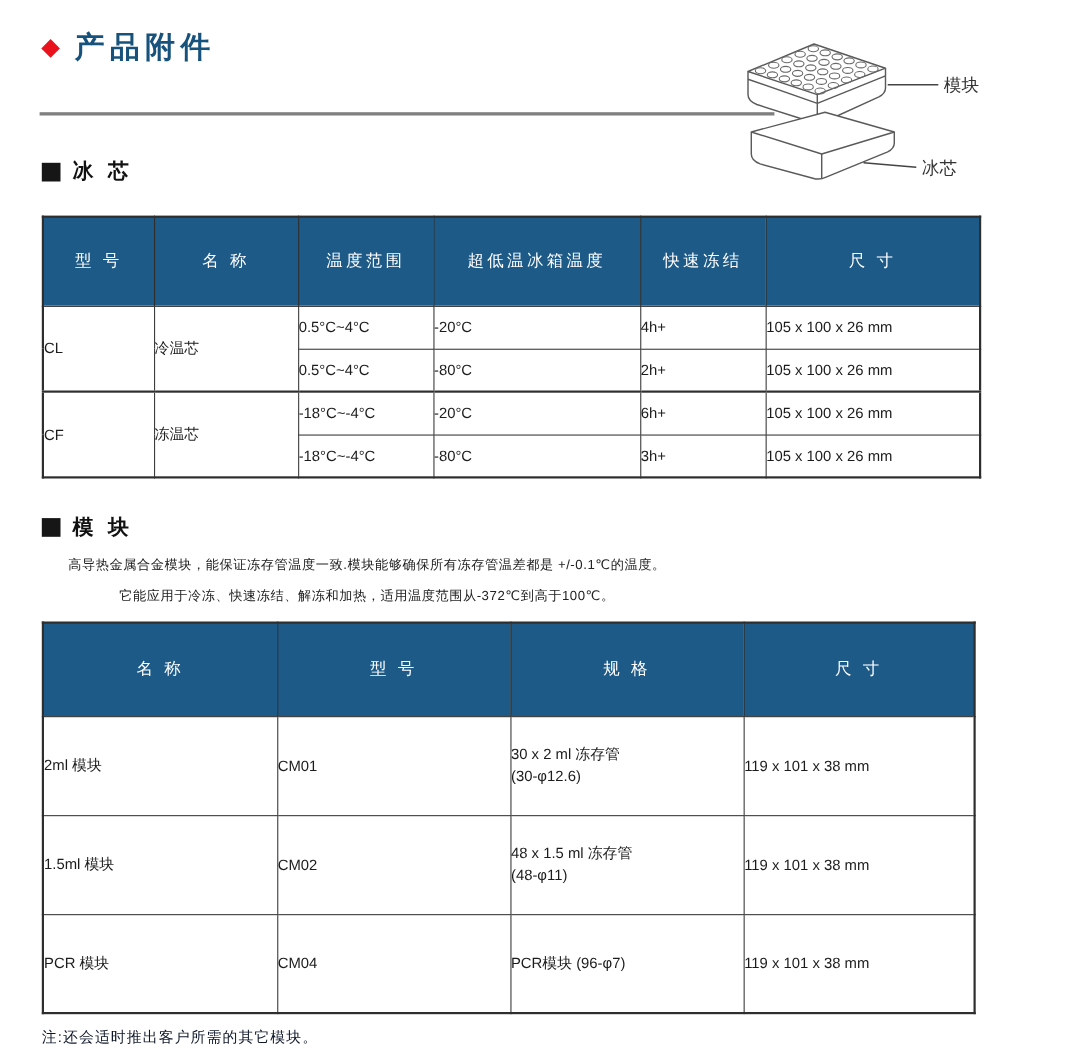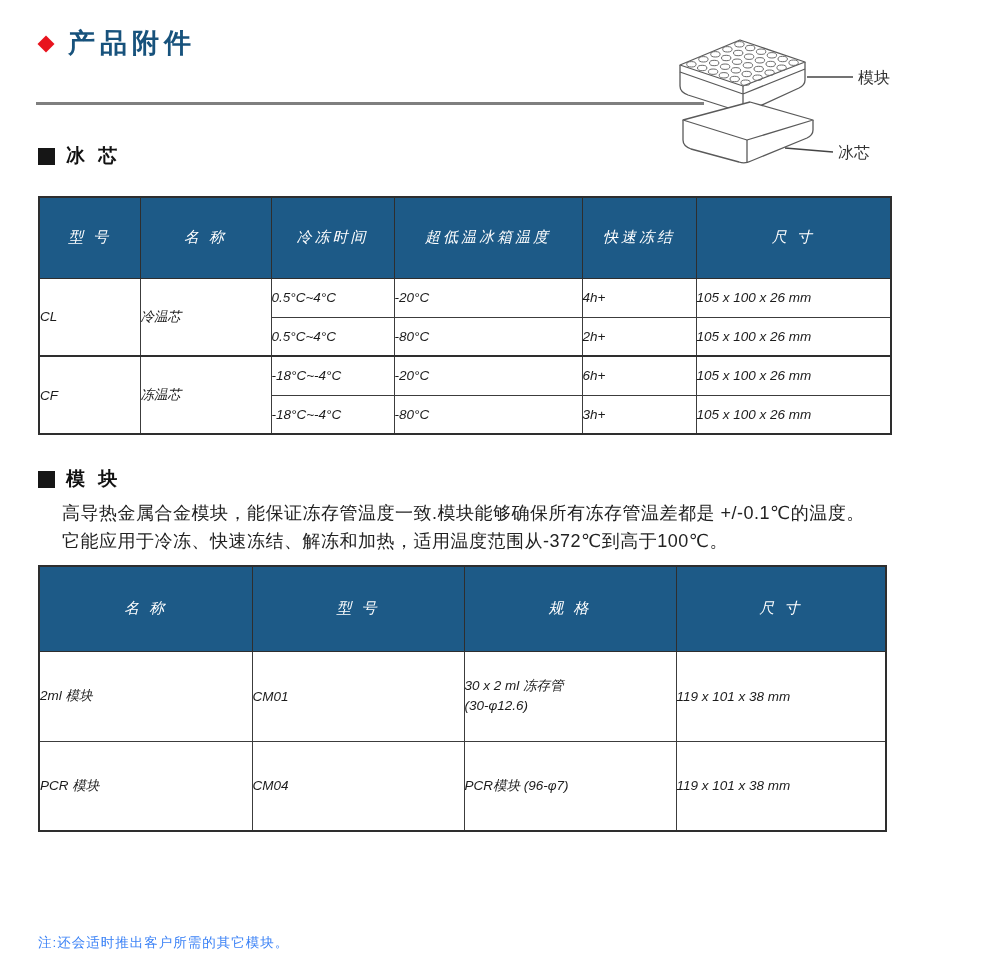--- a/index.html
+++ b/index.html
@@ -13,38 +13,38 @@
 
   .rule{position:absolute;left:36px;top:102px;width:668px;height:3px;background:#7f7f7f;}
 
   
   .section{position:absolute;display:flex;align-items:center;font-size:19px;font-weight:bold;color:#111;letter-spacing:4px;}
   .sq{width:17px;height:17px;background:#161616;margin-right:11px;flex:0 0 auto;}
   .sec-ice{left:38px;top:143px;}
   .sec-module{left:38px;top:466px;}
 
   
-  .desc{position:absolute;left:62px;top:499px;font-size:18px;line-height:28px;color:#222;letter-spacing:0.5px;white-space:nowrap;}
-
-  
-  table{border-collapse:collapse;table-layout:fixed;font-style:italic;}
+  .desc{position:absolute;left:62px;top:499px;font-size:12px;line-height:28px;color:#222;letter-spacing:0.5px;white-space:nowrap;text-align:center;}
+
+  
+  table{border-collapse:collapse;table-layout:fixed;}
   .t1{position:absolute;left:38px;top:196px;width:852px;border:2px solid #2e2e2e;}
   .t2{position:absolute;left:38px;top:565px;width:847px;border:2px solid #2e2e2e;}
   th{background:#1d5a87;color:#ffffff;font-weight:normal;font-size:15px;letter-spacing:3px;
      border:1px solid #2e2e2e;text-align:center;padding:0;}
   td{border:1px solid #3c3c3c;text-align:left;font-size:13.5px;color:#1c1c1c;padding:0;background:#fff;}
   .t1 thead tr{height:81px;}
   .t1 tbody tr{height:39px;}
   .t2 thead tr{height:85px;}
   .t2 tbody tr{height:90px;}
   .group-start td{border-top:2px solid #2e2e2e;}
   .spec-cell div{line-height:20px;}
 
   
-  .note{position:absolute;left:38px;top:934px;font-size:13.5px;color:#3b82f6;letter-spacing:1px;}
+  .note{position:absolute;left:38px;top:934px;font-size:13.5px;color:#0f172a;letter-spacing:1px;}
 
   
   .illus{position:absolute;left:655px;top:20px;width:330px;height:160px;}
   .illus svg{display:block;}
 </style>
 </head>
 <body>
 
 <div class="page">
 
@@ -120,21 +120,21 @@
         <col style="width:131px">
         <col style="width:123px">
       <col style="width:188px">
         <col style="width:114px">
         <col style="width:195px">
     </colgroup>
     <thead>
       <tr>
         <th>型 号</th>
         <th>名 称</th>
-        <th>冷冻时间</th>
+        <th>温度范围</th>
         <th>超低温冰箱温度</th>
         <th>快速冻结</th>
         <th>尺 寸</th>
       </tr>
     </thead>
     <tbody>
       <tr>
         <td rowspan="2">CL</td>
         <td rowspan="2">冷温芯</td>
         <td>0.5°C~4°C</td>
@@ -194,20 +194,29 @@
       <tr>
         <td>2ml 模块</td>
         <td>CM01</td>
         <td class="spec-cell">
           <div>30 x 2 ml 冻存管</div>
           <div>(30-φ12.6)</div>
         </td>
         <td>119 x 101 x 38 mm</td>
       </tr>
       <tr>
+        <td>1.5ml 模块</td>
+        <td>CM02</td>
+        <td class="spec-cell">
+          <div>48 x 1.5 ml 冻存管</div>
+          <div>(48-φ11)</div>
+        </td>
+        <td>119 x 101 x 38 mm</td>
+      </tr>
+      <tr>
         <td>PCR 模块</td>
         <td>CM04</td>
         <td class="spec-cell">
           <div>PCR模块  (96-φ7)</div>
           <div></div>
         </td>
         <td>119 x 101 x 38 mm</td>
       </tr>
     </tbody>
   </table>

